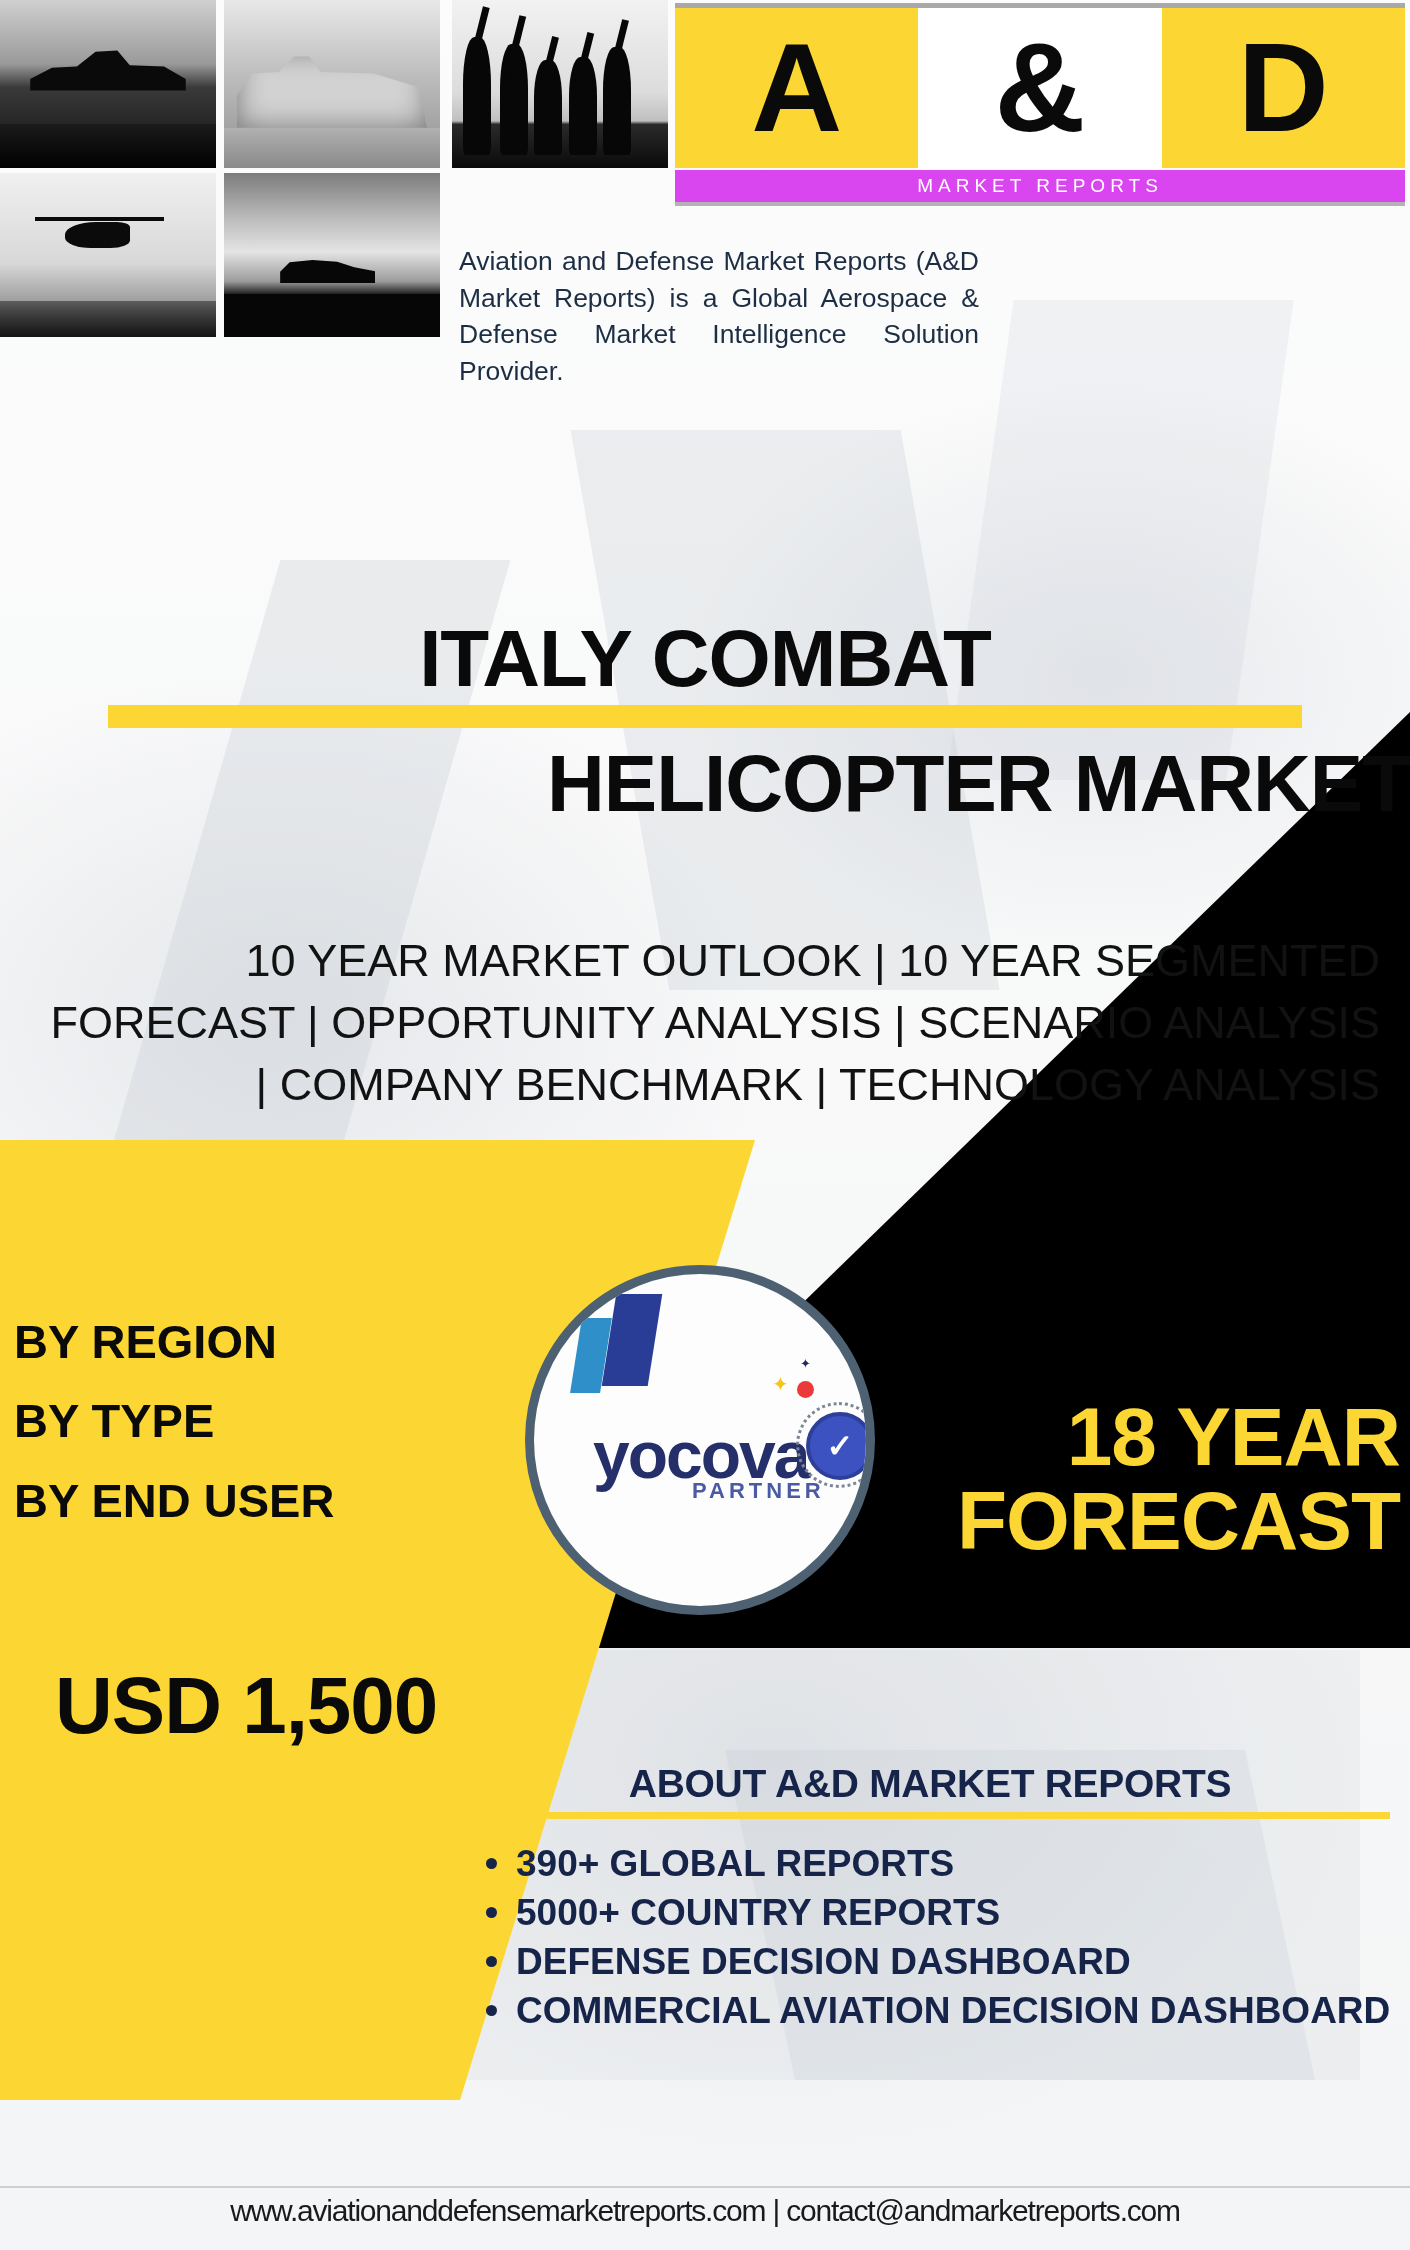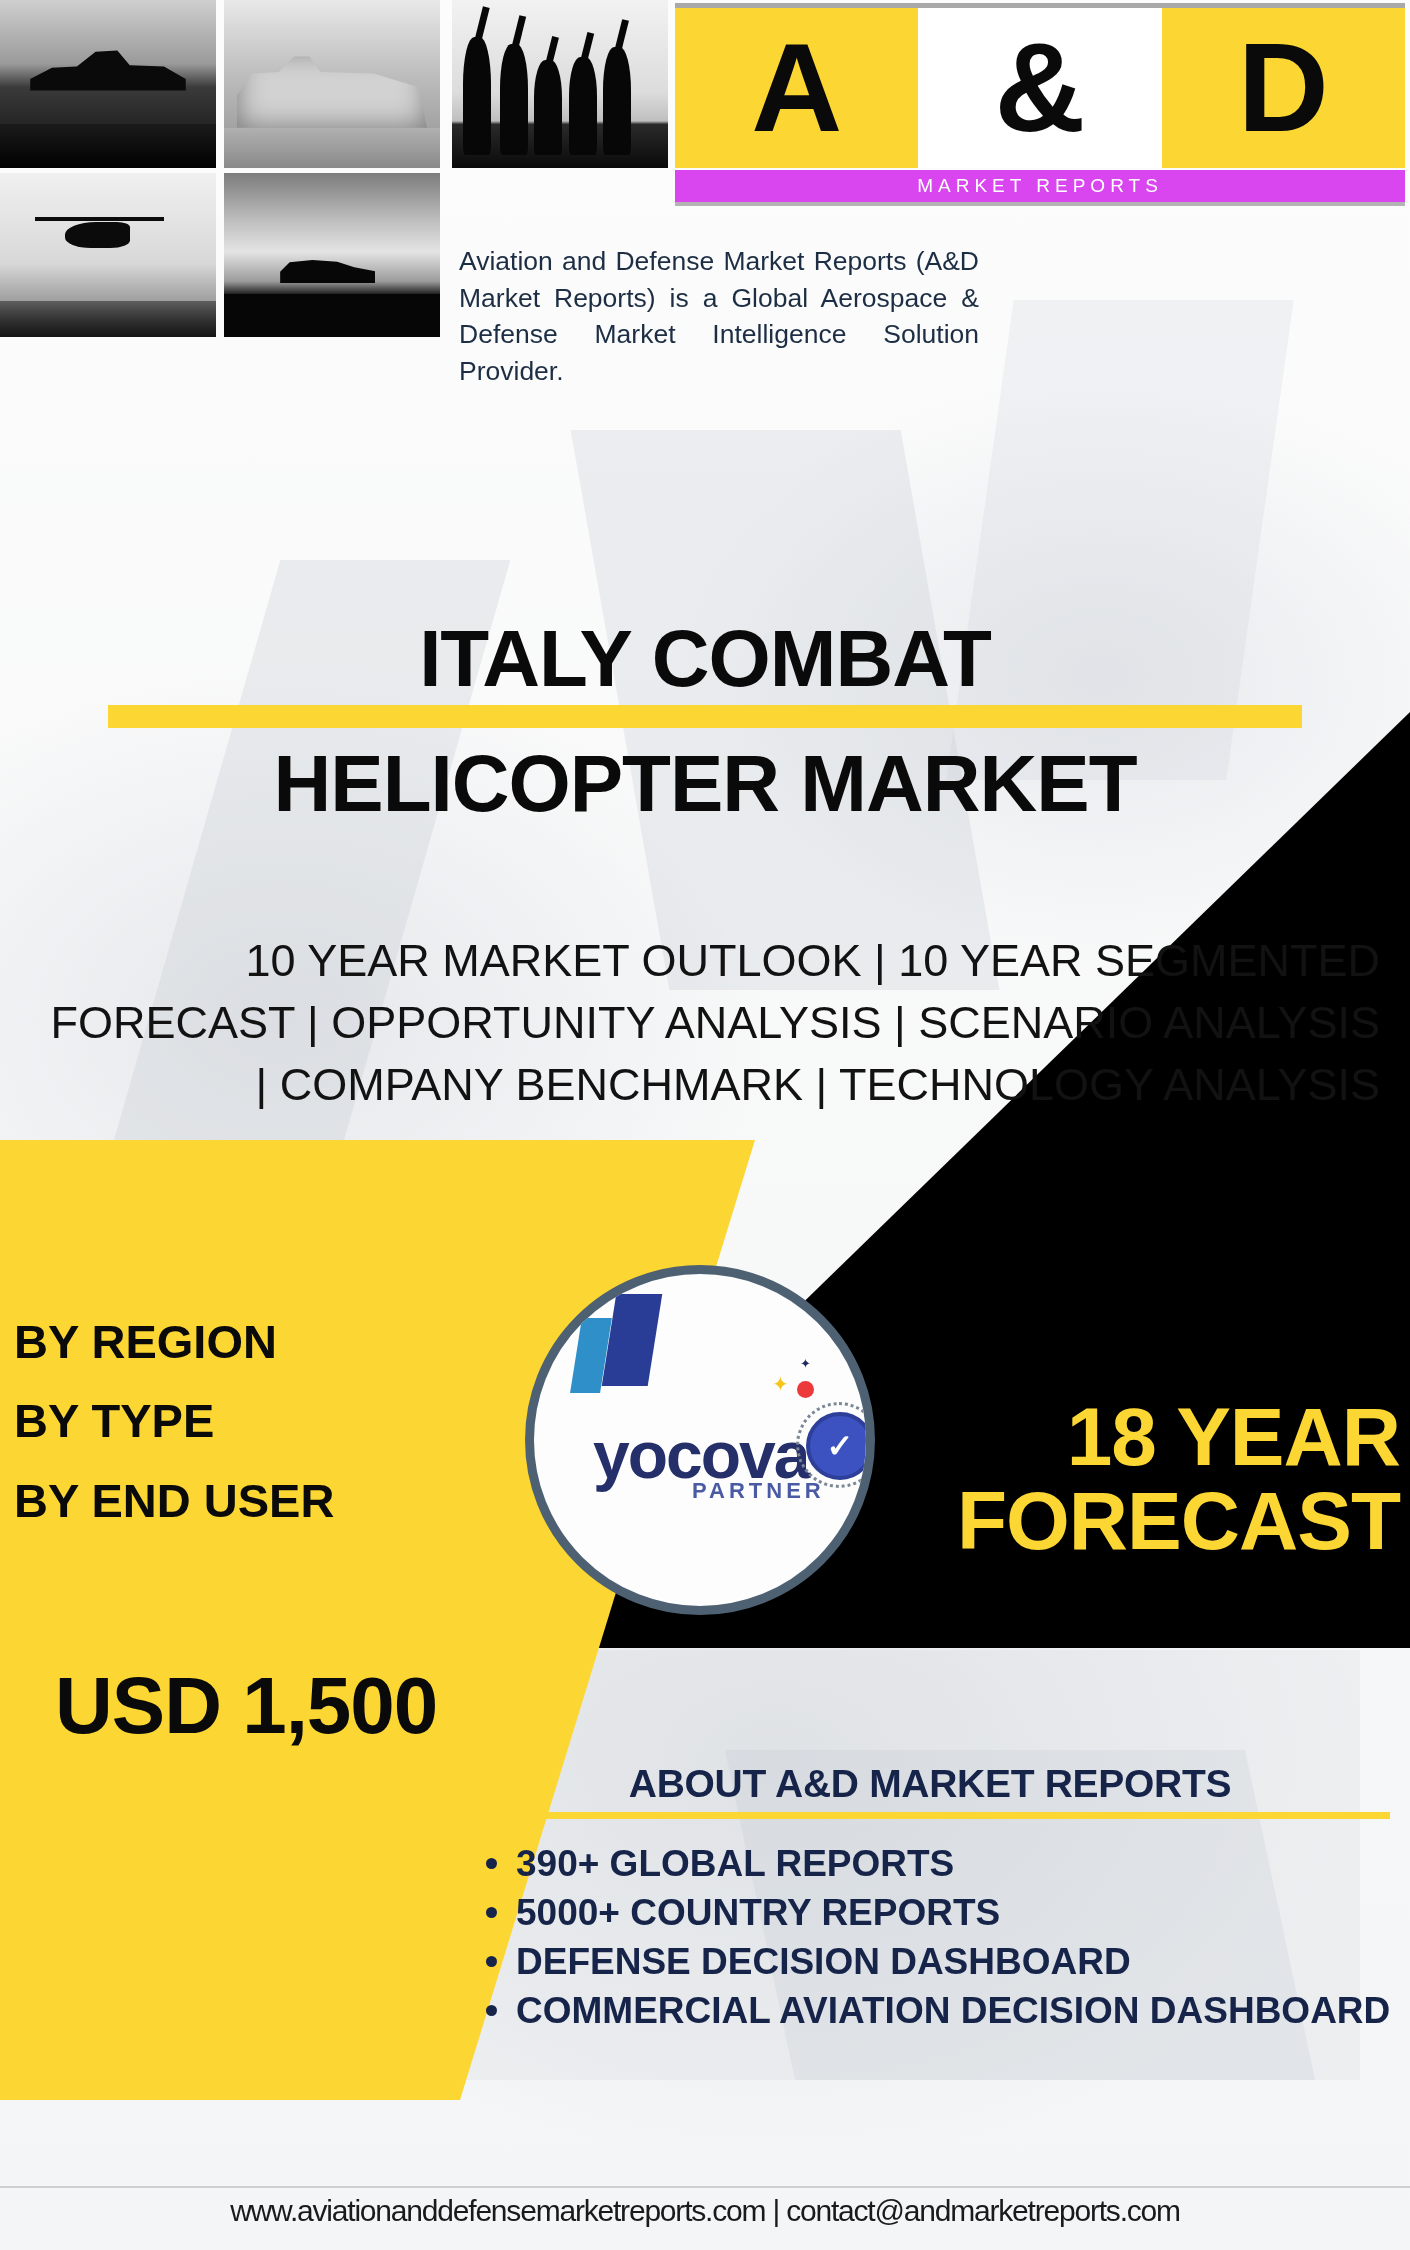--- a/index.html
+++ b/index.html
@@ -99,21 +99,21 @@
   .black-wedge{position:absolute;left:0;top:0;width:1410px;height:2250px;
      background:#000;clip-path:polygon(1410px 712px, 1410px 1648px, 448px 1648px);}
   .yellow-wedge2{position:absolute;left:0;top:1140px;width:1410px;height:1110px;
      background:#FCD734;clip-path:polygon(0 0, 755px 0, 460px 960px, 0 960px);}
 
   
   .title1{position:absolute;left:0;top:613px;width:1410px;text-align:center;
      font-size:80px;font-weight:700;letter-spacing:-1px;color:#0a0a0a;
      font-family:"Liberation Sans", sans-serif;}
   .title-rule{position:absolute;left:108px;top:705px;width:1194px;height:23px;background:#FCD734;}
-  .title2{position:absolute;left:0;top:738px;width:1410px;text-align:center;
+  .title2{position:absolute;left:0;top:738px;width:1410px;text-align:right;
      font-size:80px;font-weight:700;letter-spacing:-1px;color:#0a0a0a;}
 
   
   .subtitle{position:absolute;left:30px;top:930px;width:1350px;text-align:right;
      font-size:45px;line-height:1.38;color:#121212;font-weight:400;
      font-family:"Liberation Sans", sans-serif;}
 
   
   .bylist{position:absolute;left:14px;top:1310px;width:460px;}
   .byline{font-size:47px;font-weight:700;color:#0a0a0a;line-height:1.35;margin-bottom:16px;}

